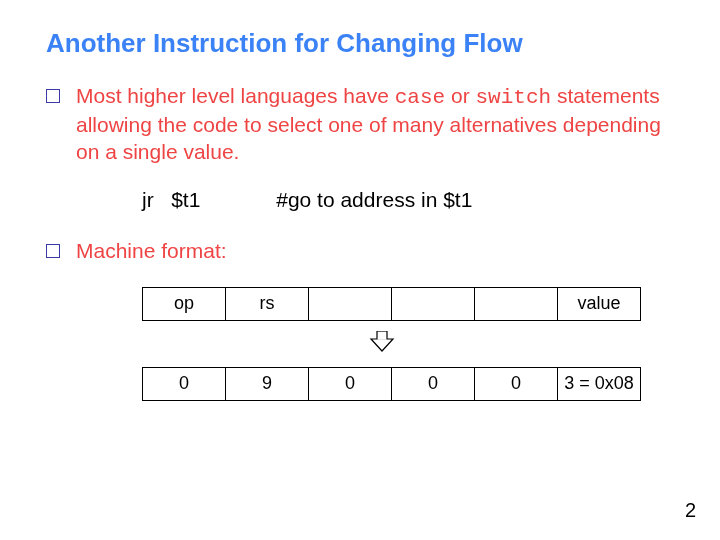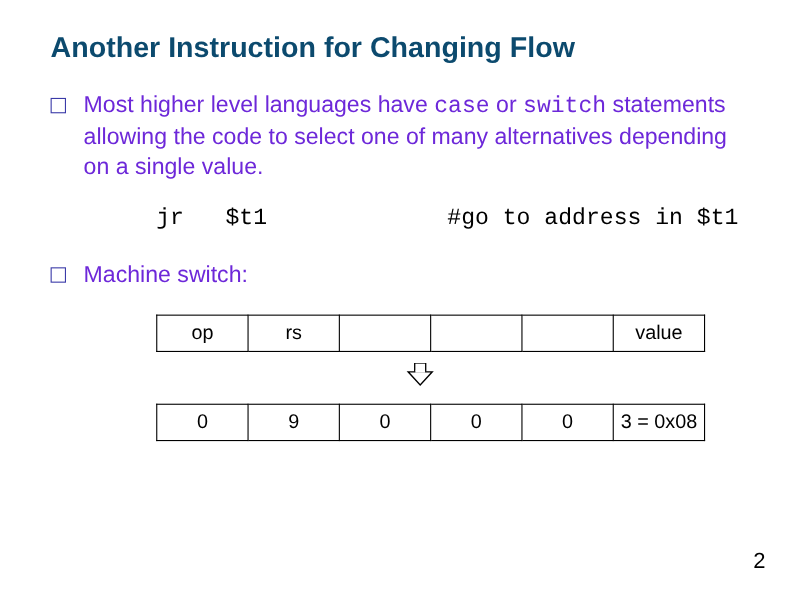--- a/index.html
+++ b/index.html
@@ -9,48 +9,48 @@
     height: 540px;
     font-family: Arial, Helvetica, sans-serif;
     background: #fff;
     position: relative;
   }
   .slide {
     padding: 28px 46px 0 46px;
     box-sizing: border-box;
   }
   .title {
-    color: #0c4a6e;
+    color: #3b82f6;
     font-weight: bold;
     font-size: 26px;
     margin-bottom: 24px;
   }
   .bullet {
     display: flex;
     margin-bottom: 22px;
     font-size: 21px;
     line-height: 1.28;
   }
   .bullet-marker {
     width: 12px;
     height: 12px;
     border: 1.5px solid #3a3aa8;
     margin-top: 6px;
     margin-right: 16px;
     flex: 0 0 auto;
   }
   .bullet-text {
     flex: 1;
-    color: #6d28d9;
+    color: #ef4444;
   }
   .mono {
     font-family: "Courier New", Courier, monospace;
   }
   .code-line {
-    font-family: Liberation Mono, monospace;
+    font-family: Liberation Sans, sans-serif;
     font-size: 21px;
     margin: 6px 0 26px 96px;
     white-space: pre;
   }
   .tables {
     margin-left: 96px;
     margin-top: 16px;
   }
   table.fmt {
     border-collapse: collapse;
@@ -94,21 +94,21 @@
     <div class="bullet-text">
       <span>Most higher level languages have </span><span class="mono">case</span><span> or </span><span class="mono">switch</span><span> statements allowing the code to select one of many alternatives depending on a single value.</span>
     </div>
   </div>
 
 
   <div class="code-line">jr   $t1             #go to address in $t1</div>
 
   <div class="bullet">
     <div class="bullet-marker"></div>
-    <div class="bullet-text">Machine switch:</div>
+    <div class="bullet-text">Machine format:</div>
   </div>
 
   <div class="tables">
     <table class="fmt">
       <tbody>
           <tr>
         <td>op</td>
         <td>rs</td>
         <td></td>
         <td></td>

